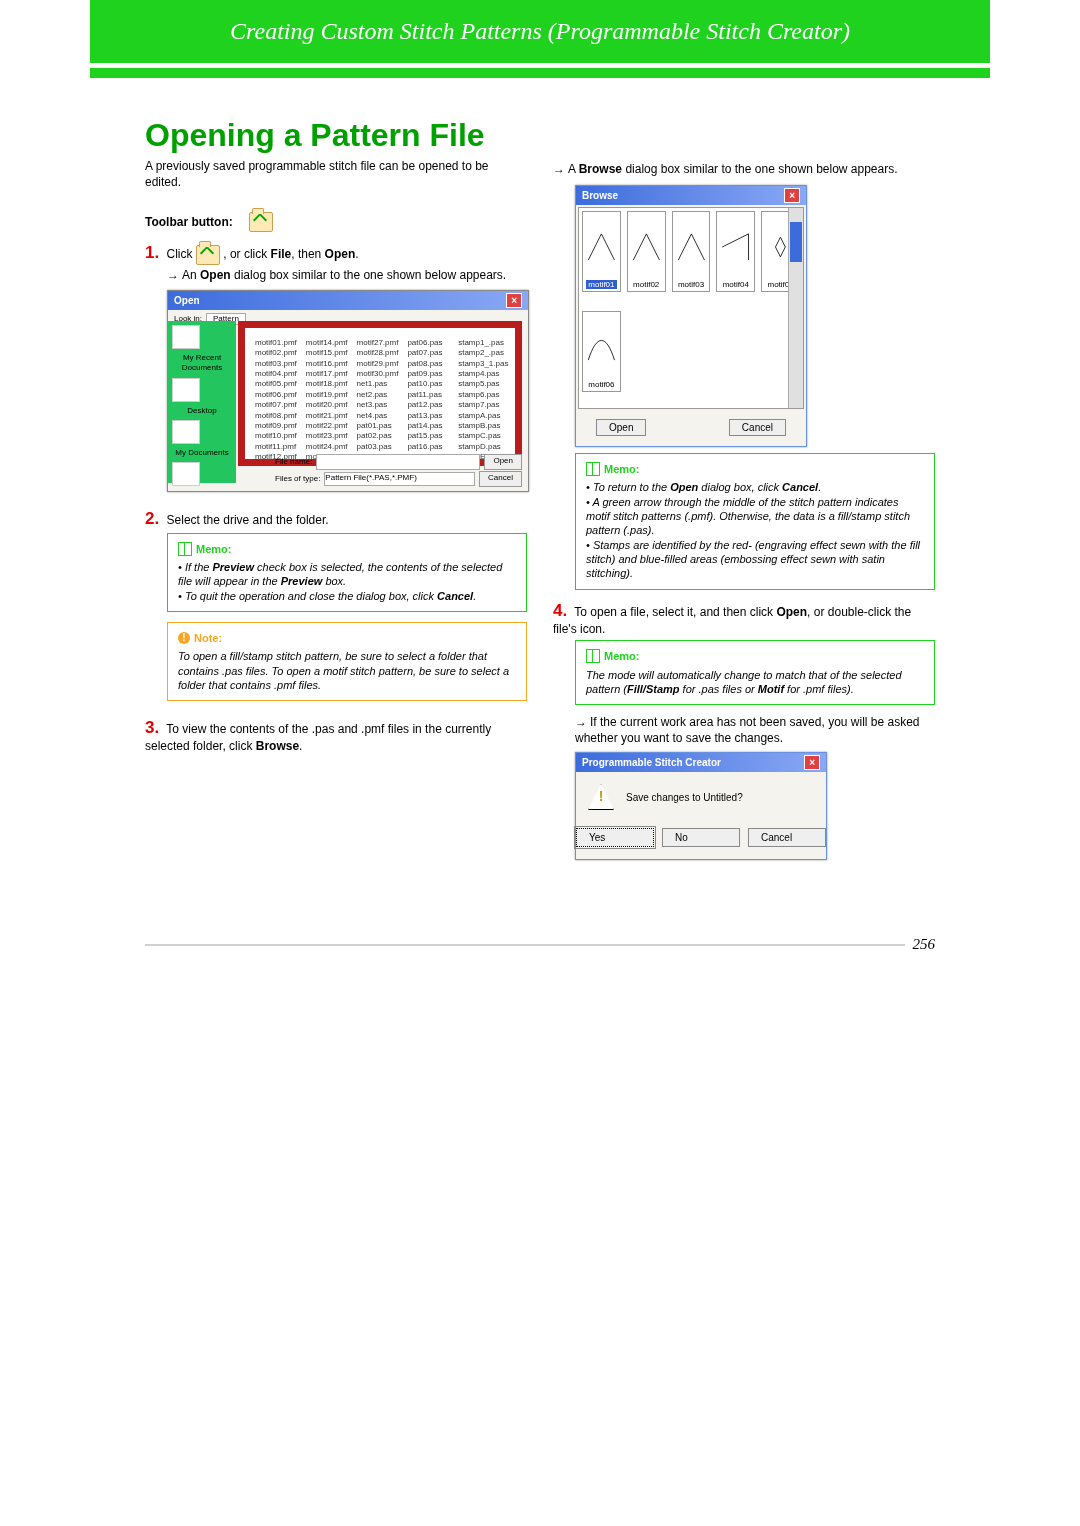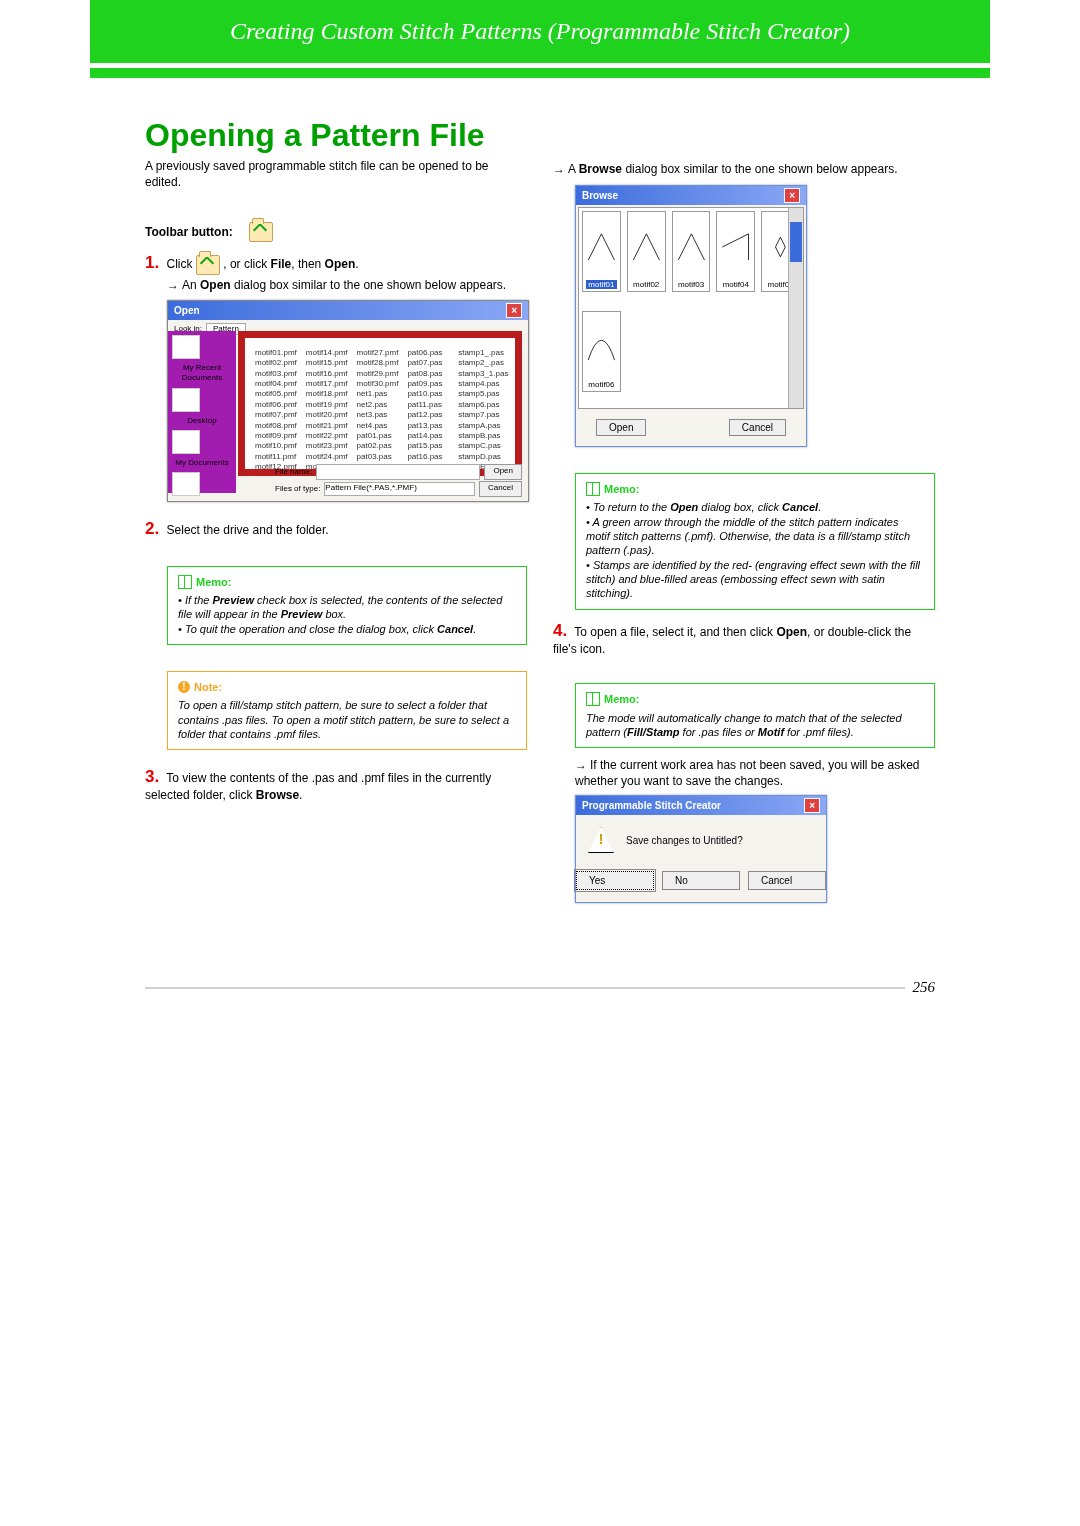--- a/index.html
+++ b/index.html
@@ -3,45 +3,45 @@
 <meta charset="utf-8">
 <style>
   body{margin:0;background:#fff;font-family:Arial,Helvetica,sans-serif;font-size:12px;color:#000;}
   .page{width:900px;margin:0 auto;background:#fff;}
   .header{background:#1ed21e;color:#fff;padding:18px 30px;font-style:italic;font-family:Georgia,'Times New Roman',serif;font-size:24px;text-align:center;}
   .header-bar{background:#1ed21e;height:10px;margin-top:5px;}
   .content{padding:30px 55px;}
   h1{color:#00a000;font-weight:bold;font-size:32px;margin:10px 0 6px 0;line-height:1.1;}
   .cols{display:flex;gap:26px;}
   .col{flex:1;min-width:0;}
-  .intro{font-size:12px;margin-bottom:32px;line-height:1.3;}
+  .intro{font-size:12px;margin-bottom:22px;line-height:1.3;}
   .toolbar-row{font-weight:bold;margin:6px 0;display:flex;align-items:center;gap:16px;font-size:12px;text-align:right;}
   .icon-folder{display:inline-block;width:22px;height:18px;background:#ffe9b5;border:1px solid #c8a050;border-radius:2px;vertical-align:middle;position:relative;}
   .icon-folder:after{content:"";position:absolute;top:-5px;left:2px;width:10px;height:5px;background:#ffe9b5;border:1px solid #c8a050;border-bottom:none;border-radius:2px 2px 0 0;}
   .icon-arrow{position:absolute;top:2px;left:5px;width:8px;height:8px;border-right:2px solid #0aa50a;border-top:2px solid #0aa50a;transform:rotate(-45deg);}
   .step-num{color:#e60000;font-weight:900;font-size:17px;margin-right:4px;}
   ol.steps{list-style:none;padding:0;margin:0;}
   ol.steps>li{margin:10px 0 16px 0;font-size:12px;line-height:1.3;}
   .sub{margin-left:22px;margin-top:3px;font-size:12px;}
   .arrow-sym{font-family:'Times New Roman',serif;}
   .screenshot{border:1px solid #888;background:#eef;height:auto;margin:6px 0;box-shadow:0 0 2px #999;}
   .open-dialog{width:360px;height:200px;background:#f4f3ee;position:relative;overflow:hidden;}
   .titlebar{background:linear-gradient(to right,#3c6cdc,#8aa8f5);color:#fff;font-size:10px;font-weight:bold;padding:2px 6px;display:flex;justify-content:space-between;align-items:center;}
   .closex{background:#e04040;color:#fff;padding:0 4px;font-size:10px;line-height:13px;border:1px solid #fff;}
-  .dlg-sidebar{position:absolute;top:30px;left:0;width:68px;bottom:8px;background:#a21caf;font-size:8px;text-align:center;}
+  .dlg-sidebar{position:absolute;top:30px;left:0;width:68px;bottom:8px;background:#22c55e;font-size:8px;text-align:center;}
   .dlg-sidebar div{margin:4px 2px;}
   .side-icon{width:26px;height:22px;background:#fff;border:1px solid #ccc;margin:0 auto 2px auto;}
   .filelist{position:absolute;left:70px;top:30px;right:6px;bottom:25px;background:#fff;border:7px solid #b91c1c;padding:10px;font-size:8px;color:#333;column-count:5;column-gap:4px;line-height:1.3;overflow:hidden;}
   .filelist span{display:block;white-space:nowrap;}
   .dlg-bottom{position:absolute;bottom:4px;left:70px;right:6px;font-size:8px;display:flex;flex-direction:column;gap:1px;}
   .dlg-bottom .row{display:flex;align-items:center;gap:4px;margin-left:37px;}
   .dlg-bottom input,.dlg-bottom .combo{flex:1;border:1px solid #aaa;background:#fff;height:12px;font-size:8px;}
   .mini-btn{border:1px solid #999;background:#efefef;padding:0 8px;font-size:8px;height:14px;line-height:12px;}
   
-  .box{border:1px solid;padding:8px 10px;margin:26px 0 10px 22px;font-size:11px;font-style:italic;line-height:1.3;}
+  .box{border:1px solid;padding:8px 10px;margin:3px 0 10px 22px;font-size:11px;font-style:italic;line-height:1.3;}
   .memo{border-color:#1ed21e;}
   .note{border-color:#f5a623;}
   .box-title{font-style:normal;font-weight:bold;display:flex;align-items:center;gap:4px;margin-bottom:4px;font-size:11px;}
   .memo .box-title{color:#1ed21e;}
   .note .box-title{color:#f5a623;}
   .memo-icon{display:inline-block;width:12px;height:12px;border:1px solid #1ed21e;position:relative;}
   .memo-icon:before{content:"";position:absolute;left:45%;top:0;bottom:0;width:1px;background:#1ed21e;}
   .note-icon{display:inline-block;width:12px;height:12px;border-radius:50%;background:#f5a623;color:#fff;font-style:normal;font-weight:bold;text-align:center;font-size:10px;line-height:12px;}
   
   .browse{width:230px;font-size:9px;background:#f4f3ee;border:1px solid #6892e0;}

